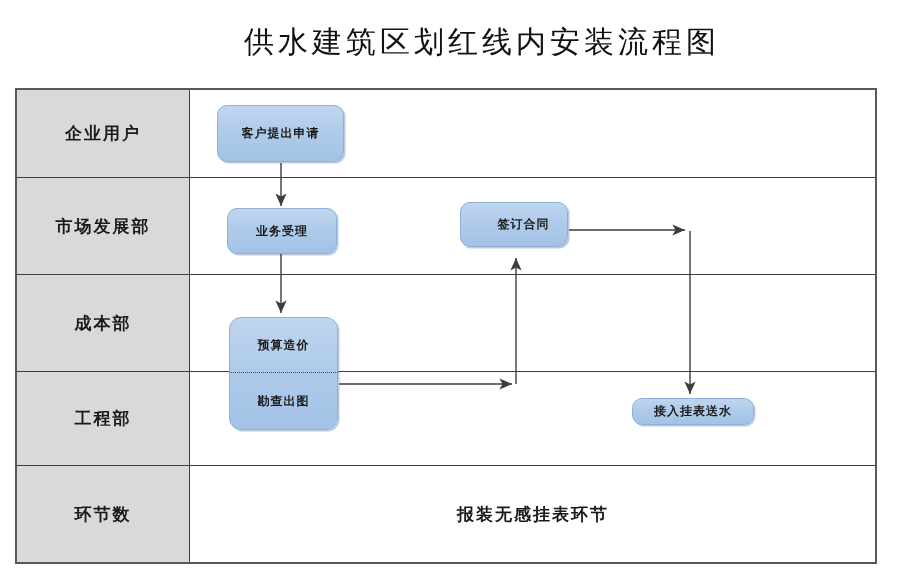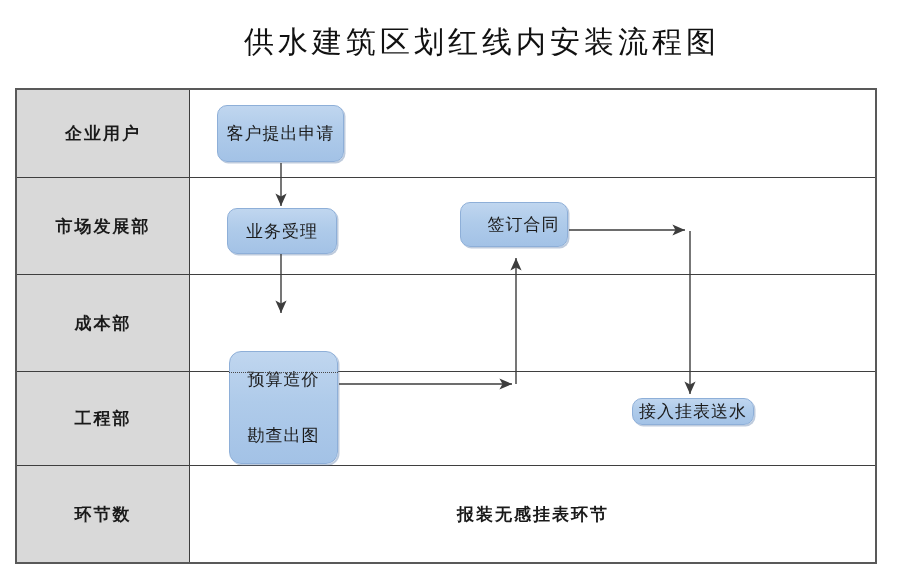--- a/index.html
+++ b/index.html
@@ -35,26 +35,26 @@
     box-sizing:border-box;
   }
   .lane-content{flex:1;}
   .node{
     position:absolute;
     background:linear-gradient(180deg,#c0d6ef 0%,#afcbea 45%,#a3c2e6 100%);
     border:1px solid #8eafd8;
     border-radius:10px;
     box-shadow:1.5px 1.5px 0 rgba(110,140,180,0.45);
     display:flex;align-items:center;justify-content:center;
-    font-size:17px;font-weight:400;letter-spacing:1px;
+    font-size:12px;font-weight:700;letter-spacing:1px;
     color:#1b1b1b;
     box-sizing:border-box;
     z-index:3;
   }
-  .node.split{flex-direction:column;justify-content:space-between;padding:0;margin-top:34px;}
+  .node.split{flex-direction:column;justify-content:space-between;padding:0;}
   .node.split .half{
     flex:1;width:100%;
     display:flex;align-items:center;justify-content:center;
   }
   .split-dotted{
     position:absolute;left:229px;top:372px;width:109px;height:0;
     border-top:1px dotted #4a4a4a;
     z-index:4;
   }
   .footer-note{

